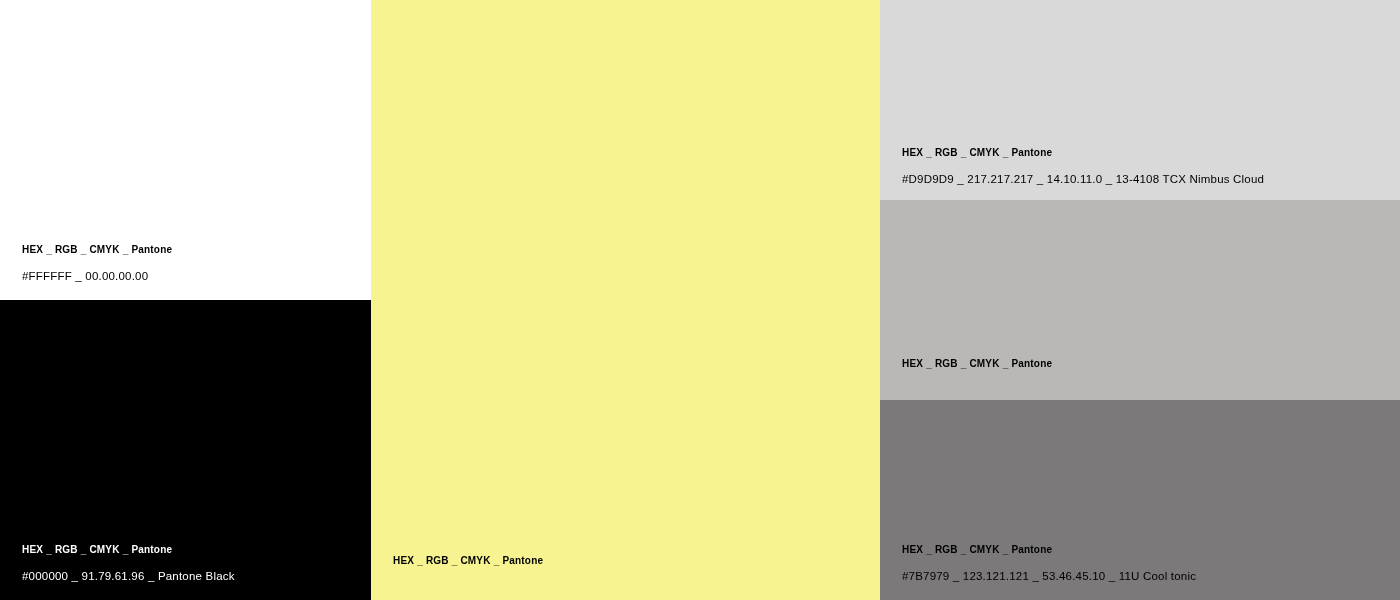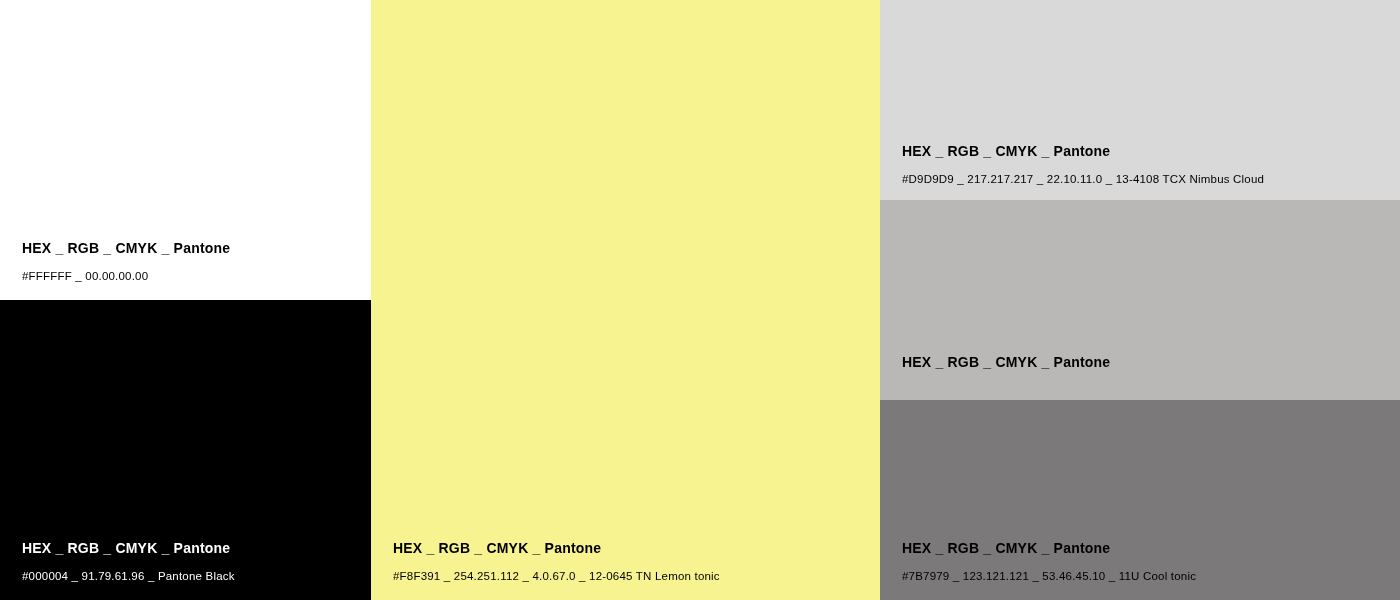--- a/index.html
+++ b/index.html
@@ -28,21 +28,21 @@
   }
 
   .swatch-caption {
     position: absolute;
     left: 22px;
     bottom: 18px;
     line-height: 1;
   }
 
   .caption-title {
-    font-size: 14px;
+    font-size: 10px;
     font-weight: bold;
     letter-spacing: 0.2px;
     margin: 0 0 16px 0;
     white-space: nowrap;
   }
 
   .caption-value {
     font-size: 11.5px;
     font-weight: normal;
     letter-spacing: 0.2px;
@@ -116,35 +116,34 @@
   <div class="swatch sw-white">
     <div class="swatch-caption">
       <div class="caption-title">HEX _ RGB _ CMYK _ Pantone</div>
       <div class="caption-value">#FFFFFF _ 00.00.00.00</div>
     </div>
   </div>
 
   <div class="swatch sw-black">
     <div class="swatch-caption">
       <div class="caption-title">HEX _ RGB _ CMYK _ Pantone</div>
-      <div class="caption-value">#000004 _ 91.79.61.96 _ Pantone Black</div>
+      <div class="caption-value">#000000 _ 91.79.61.96 _ Pantone Black</div>
     </div>
   </div>
 
   <div class="swatch sw-yellow">
     <div class="swatch-caption">
       <div class="caption-title">HEX _ RGB _ CMYK _ Pantone</div>
-      <div class="caption-value">#F8F391 _ 254.251.112 _ 4.0.67.0 _ 12-0645 TN Lemon tonic</div>
     </div>
   </div>
 
   <div class="swatch sw-gray-light">
     <div class="swatch-caption">
       <div class="caption-title">HEX _ RGB _ CMYK _ Pantone</div>
-      <div class="caption-value">#D9D9D9 _ 217.217.217 _ 22.10.11.0 _ 13-4108 TCX Nimbus Cloud</div>
+      <div class="caption-value">#D9D9D9 _ 217.217.217 _ 14.10.11.0 _ 13-4108 TCX Nimbus Cloud</div>
     </div>
   </div>
 
   <div class="swatch sw-gray-mid">
     <div class="swatch-caption">
       <div class="caption-title">HEX _ RGB _ CMYK _ Pantone</div>
     </div>
   </div>
 
   <div class="swatch sw-gray-dark">

